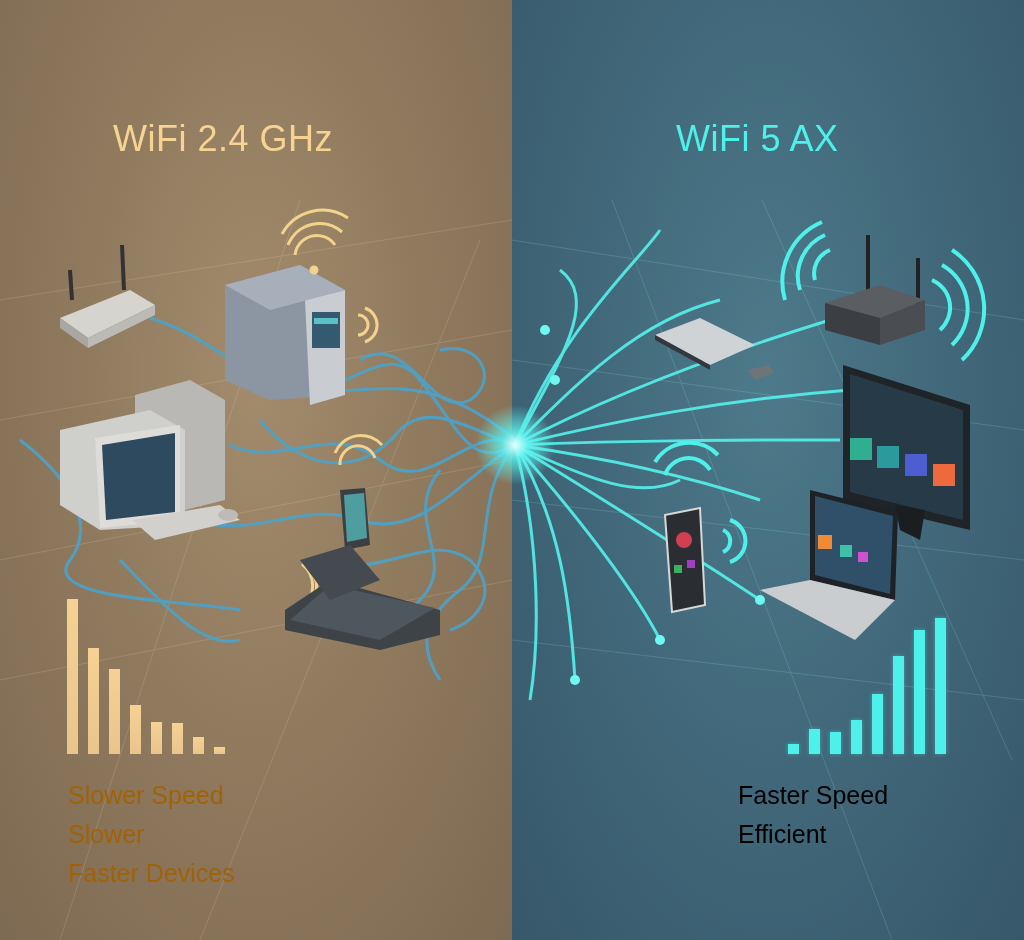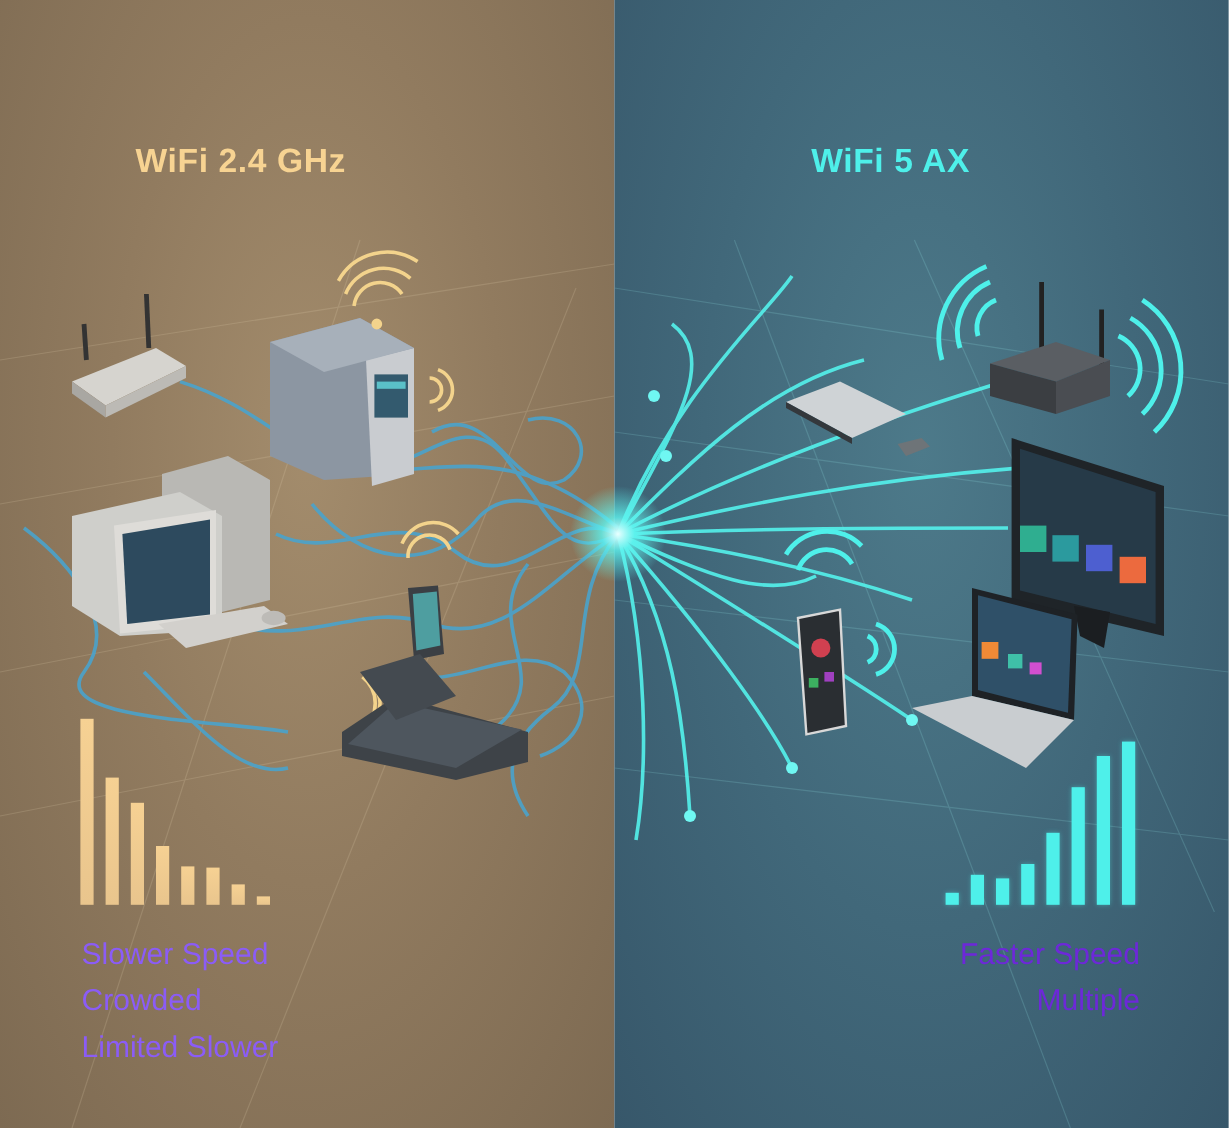--- a/index.html
+++ b/index.html
@@ -1,26 +1,26 @@
 <!DOCTYPE html>
 <html><head>
 <meta charset="utf-8">
 <style>
   html,body{margin:0;padding:0;}
   body{width:1024px;height:940px;overflow:hidden;position:relative;font-family:"Liberation Sans","DejaVu Sans",sans-serif;}
   .panel{position:absolute;top:0;height:940px;overflow:hidden;}
   .left{left:0;width:512px;background:radial-gradient(ellipse at 50% 40%,#a38c6c 0%,#917b5f 45%,#7d6a52 100%);}
   .right{left:512px;width:512px;background:radial-gradient(ellipse at 50% 40%,#4d7a8a 0%,#41687a 50%,#37576a 100%);}
   .grid{position:absolute;inset:0;opacity:.18;}
-  .title{position:absolute;top:118px;font-weight:700;font-size:28px;letter-spacing:.5px;}
+  .title{position:absolute;top:118px;font-weight:400;font-size:36px;letter-spacing:.5px;}
   .title.l{left:113px;color:#f7d392;}
   .title.r{left:676px;color:#4ef0ea;}
   .feat{position:absolute;font-size:25px;line-height:39px;}
-  .feat.l{left:68px;top:776px;color:#8b5cf6;}
-  .feat.r{left:738px;top:776px;width:212px;text-align:right;color:#6d28d9;}
+  .feat.l{left:68px;top:776px;color:#a16207;}
+  .feat.r{left:738px;top:776px;width:212px;text-align:left;color:#000000;}
   .bars{position:absolute;display:flex;align-items:flex-end;gap:10px;height:160px;}
   .bars.l{left:67px;top:594px;}
   .bars.r{left:788px;top:594px;}
   .bar{width:11px;}
   .bars.l .bar{background:linear-gradient(#f6d193,#e9c58d);}
   .bars.r .bar{background:#4ef0ea;box-shadow:0 0 4px rgba(78,240,234,.4);}
   svg.art{position:absolute;left:0;top:0;}
 </style>
 </head>
 <body>
@@ -204,19 +204,19 @@
     <div class="bar" style="height: 22px;"></div>
     <div class="bar" style="height: 34px;"></div>
     <div class="bar" style="height: 60px;"></div>
     <div class="bar" style="height: 98px;"></div>
     <div class="bar" style="height: 124px;"></div>
     <div class="bar" style="height: 136px;"></div>
   </div>
 
 <div class="feat l">
   <div>Slower Speed</div>
-  <div>Crowded</div>
-  <div>Limited Slower</div>
+  <div>Slower</div>
+  <div>Faster Devices</div>
 </div>
 <div class="feat r">
   <div>Faster Speed</div>
-  <div>Multiple</div>
+  <div>Efficient</div>
 </div>
 
 </body></html>

